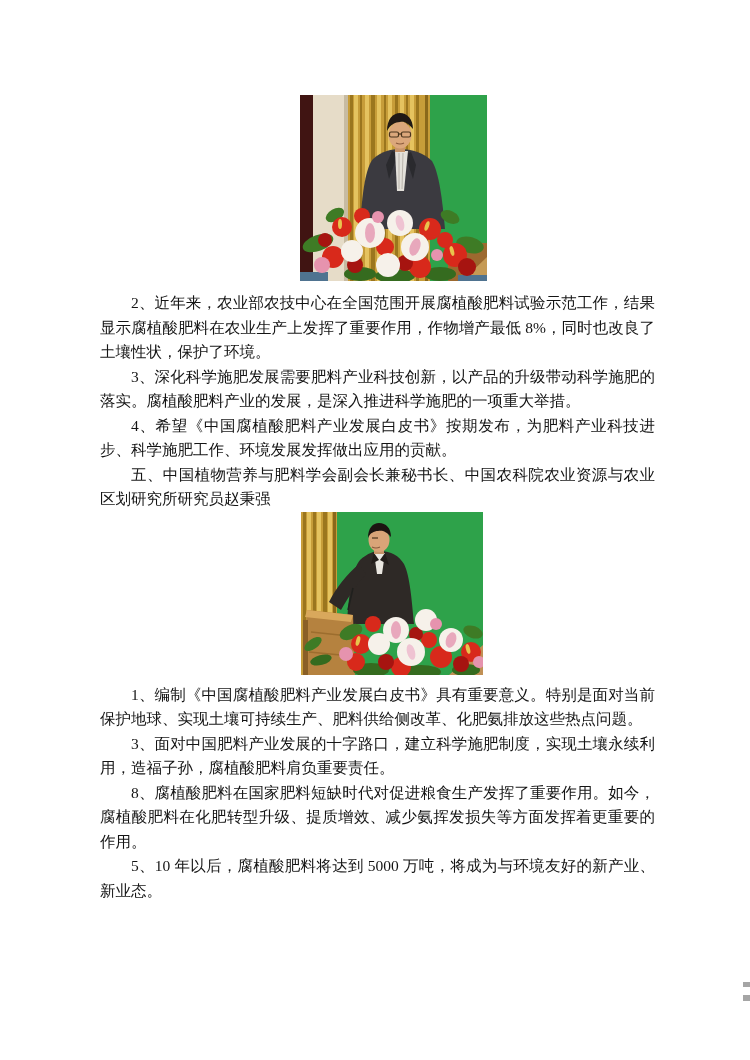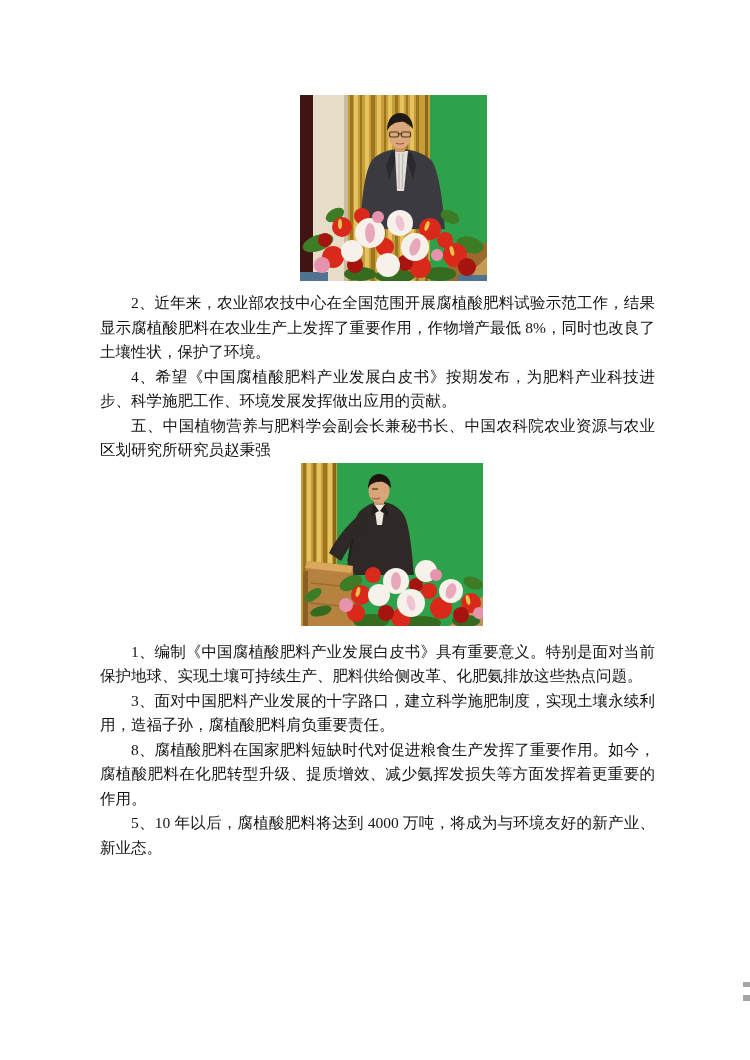--- a/index.html
+++ b/index.html
@@ -17,21 +17,21 @@
   #photo2{margin:0 0 0 301px;width:182px;height:163px;}
   .text-block{
     width:555px;
     margin-left:100px;
     font-size:15.5px;
     line-height:24.5px;
     text-align:justify;
   }
   .text-block p{margin:0;text-indent:2em;}
   #text1{margin-top:10px;}
-  #text2{margin-top:14px;}
+  #text2{margin-top:8px;}
   .artifact{position:absolute;background:#8f8f8f;opacity:.8;}
   #artifact1{left:743px;top:982px;width:7px;height:5px;}
   #artifact2{left:743px;top:995px;width:7px;height:6px;}
 </style>
 </head>
 <body>
 
 <div class="page">
 
   <figure class="photo" id="photo1">
@@ -117,20 +117,21 @@
         <circle cx="78" cy="122" r="6" fill="#e693ae"></circle>
         <ellipse cx="127" cy="131" rx="2" ry="5" fill="#e9c44d" transform="rotate(20 127 131)"></ellipse>
         <ellipse cx="152" cy="156" rx="2" ry="5" fill="#e9c44d" transform="rotate(-15 152 156)"></ellipse>
         <ellipse cx="40" cy="129" rx="2" ry="5" fill="#e9c44d"></ellipse>
       </g>
     </svg>
   </figure>
 
   <div class="text-block" id="text1">
     <p>2、近年来，农业部农技中心在全国范围开展腐植酸肥料试验示范工作，结果显示腐植酸肥料在农业生产上发挥了重要作用，作物增产最低 8%，同时也改良了土壤性状，保护了环境。</p>
+    <p>3、深化科学施肥发展需要肥料产业科技创新，以产品的升级带动科学施肥的落实。腐植酸肥料产业的发展，是深入推进科学施肥的一项重大举措。</p>
     <p>4、希望《中国腐植酸肥料产业发展白皮书》按期发布，为肥料产业科技进步、科学施肥工作、环境发展发挥做出应用的贡献。</p>
     <p>五、中国植物营养与肥料学会副会长兼秘书长、中国农科院农业资源与农业区划研究所研究员赵秉强</p>
   </div>
 
   <figure class="photo" id="photo2">
     <svg viewBox="0 0 182 163" width="182" height="163">
 
       <rect x="0" y="0" width="182" height="163" fill="#2ea24a"></rect>
 
       <g>
@@ -200,19 +201,19 @@
         <ellipse cx="57" cy="129" rx="2" ry="5" fill="#e9c44d" transform="rotate(15 57 129)"></ellipse>
         <ellipse cx="167" cy="137" rx="2" ry="5" fill="#e9c44d" transform="rotate(-15 167 137)"></ellipse>
       </g>
     </svg>
   </figure>
 
   <div class="text-block" id="text2">
     <p>1、编制《中国腐植酸肥料产业发展白皮书》具有重要意义。特别是面对当前保护地球、实现土壤可持续生产、肥料供给侧改革、化肥氨排放这些热点问题。</p>
     <p>3、面对中国肥料产业发展的十字路口，建立科学施肥制度，实现土壤永续利用，造福子孙，腐植酸肥料肩负重要责任。</p>
     <p>8、腐植酸肥料在国家肥料短缺时代对促进粮食生产发挥了重要作用。如今，腐植酸肥料在化肥转型升级、提质增效、减少氨挥发损失等方面发挥着更重要的作用。</p>
-    <p>5、10 年以后，腐植酸肥料将达到 4000 万吨，将成为与环境友好的新产业、新业态。</p>
+    <p>5、10 年以后，腐植酸肥料将达到 5000 万吨，将成为与环境友好的新产业、新业态。</p>
   </div>
 
   <div class="artifact" id="artifact1"></div>
   <div class="artifact" id="artifact2"></div>
 
 </div>
 
 </body></html>

